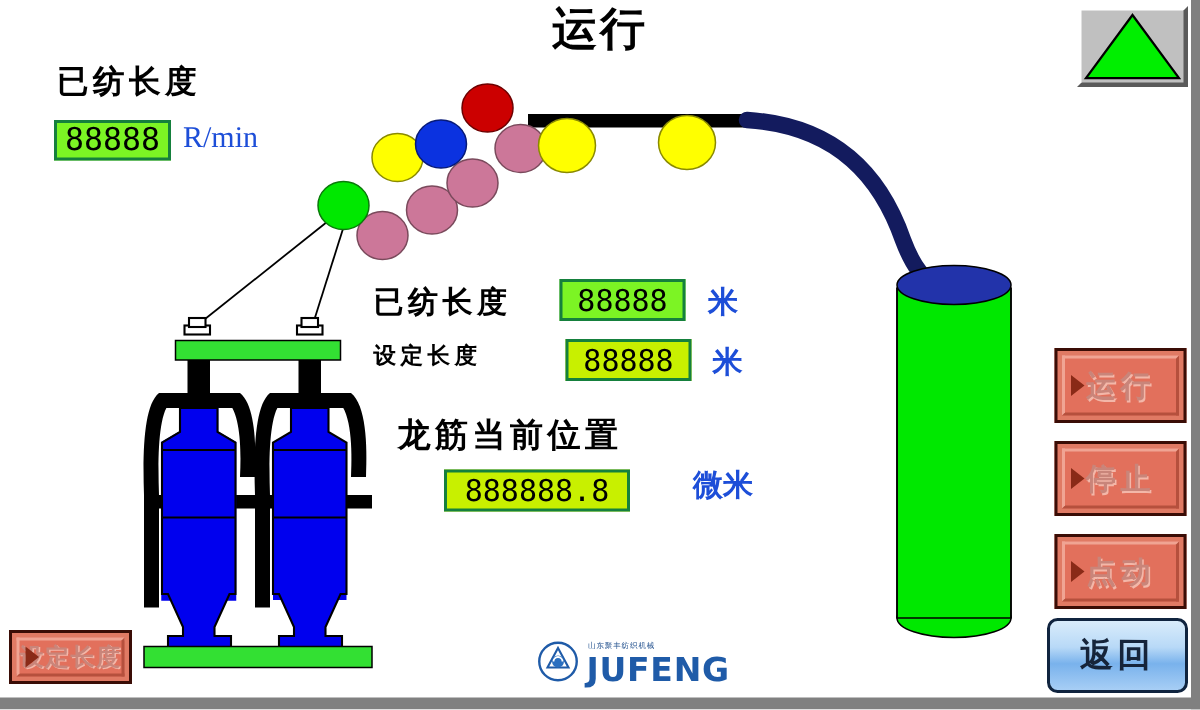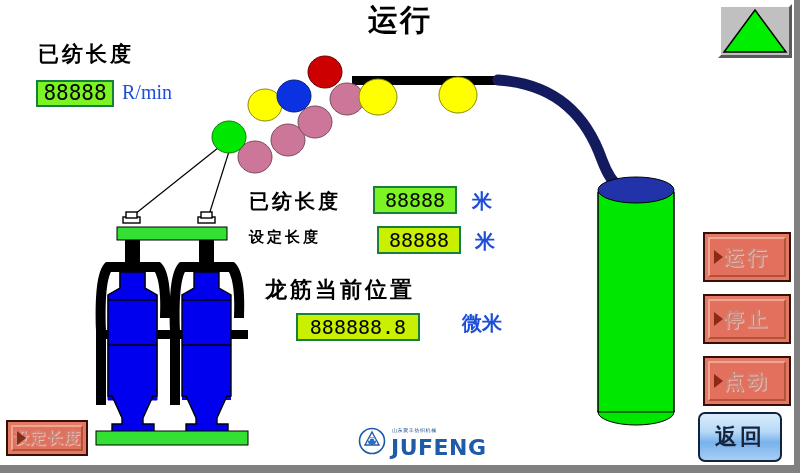--- a/index.html
+++ b/index.html
@@ -89,21 +89,21 @@
     border-top:7px solid transparent;border-bottom:7px solid transparent;
   }
   .b-run{left:703px;top:232px;width:88px;height:50px;}
   .b-stop{left:703px;top:294px;width:88px;height:50px;}
   .b-jog{left:703px;top:356px;width:88px;height:50px;}
   .b-fan{left:6px;top:420px;width:82px;height:36px;}
   .b-fan .txt{font-size:16px;letter-spacing:1px;}
 
   
   .bbtn{
-    position:absolute;left:698px;top:412px;width:84px;height:50px;
+    position:absolute;left:698px;top:412px;width:94px;height:50px;
     box-sizing:border-box;border:2px solid #10243f;border-radius:7px;
     background:linear-gradient(180deg,#d9ecfb 0%,#b8d9f7 38%,#79b2ec 62%,#a7cef5 100%);
     display:flex;align-items:center;justify-content:center;
   }
   .bbtn .txt{
     font-family:"DejaVu Sans","Liberation Sans",sans-serif;font-weight:bold;
     font-size:22px;color:#16243a;letter-spacing:3px;
   }
 
   

